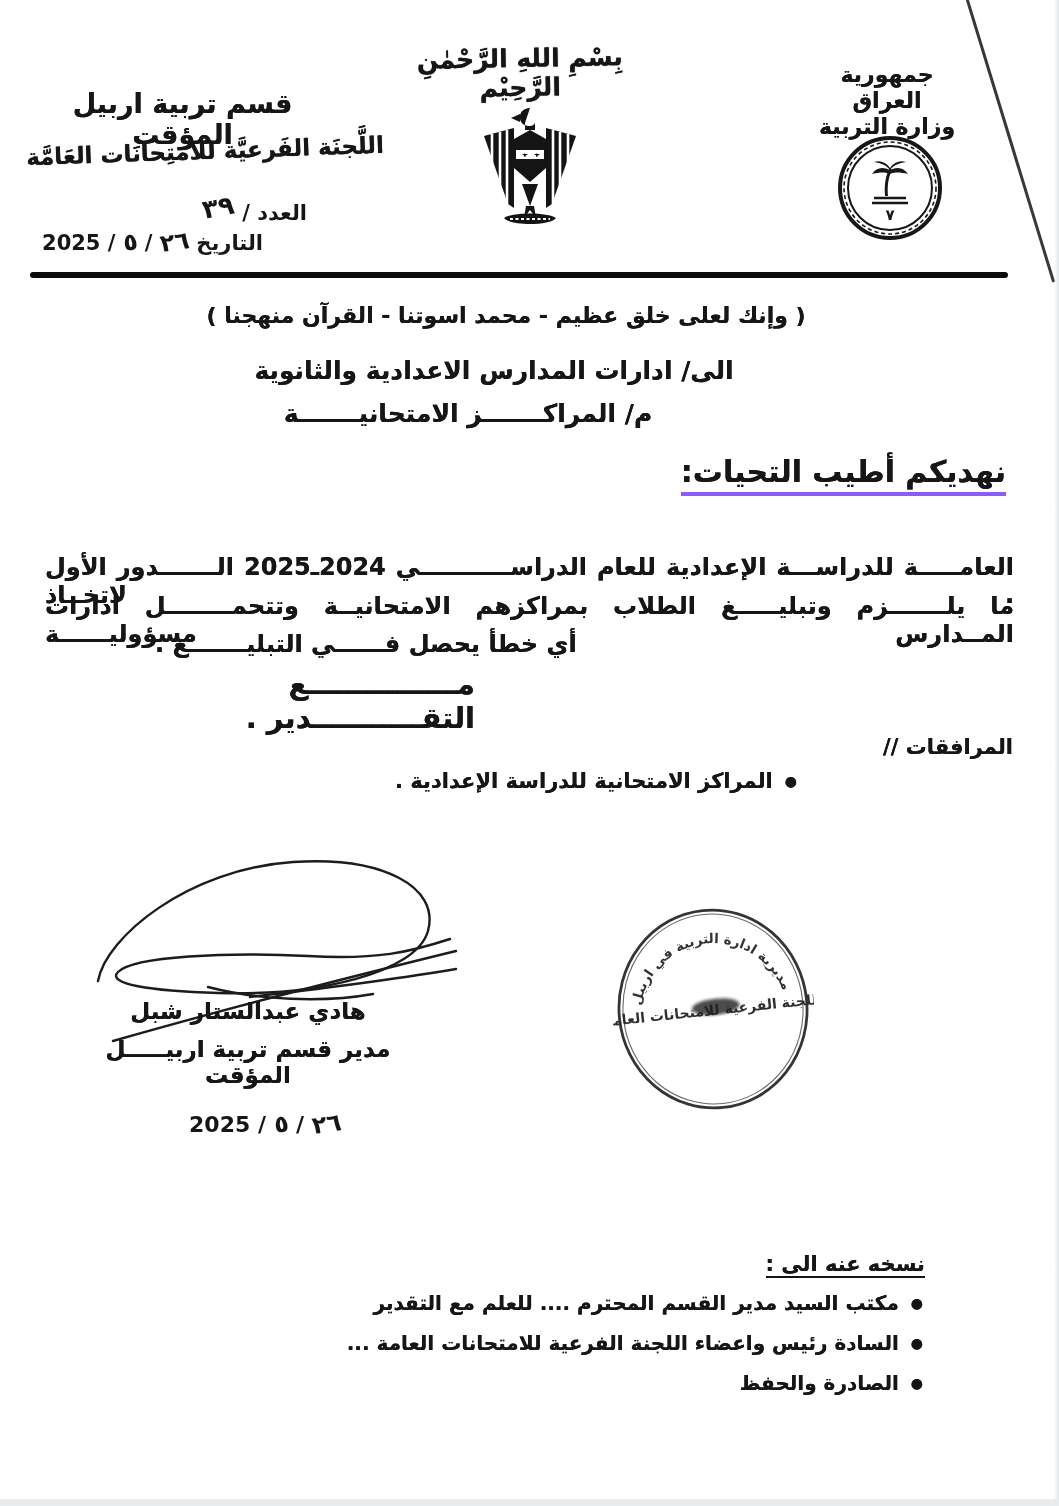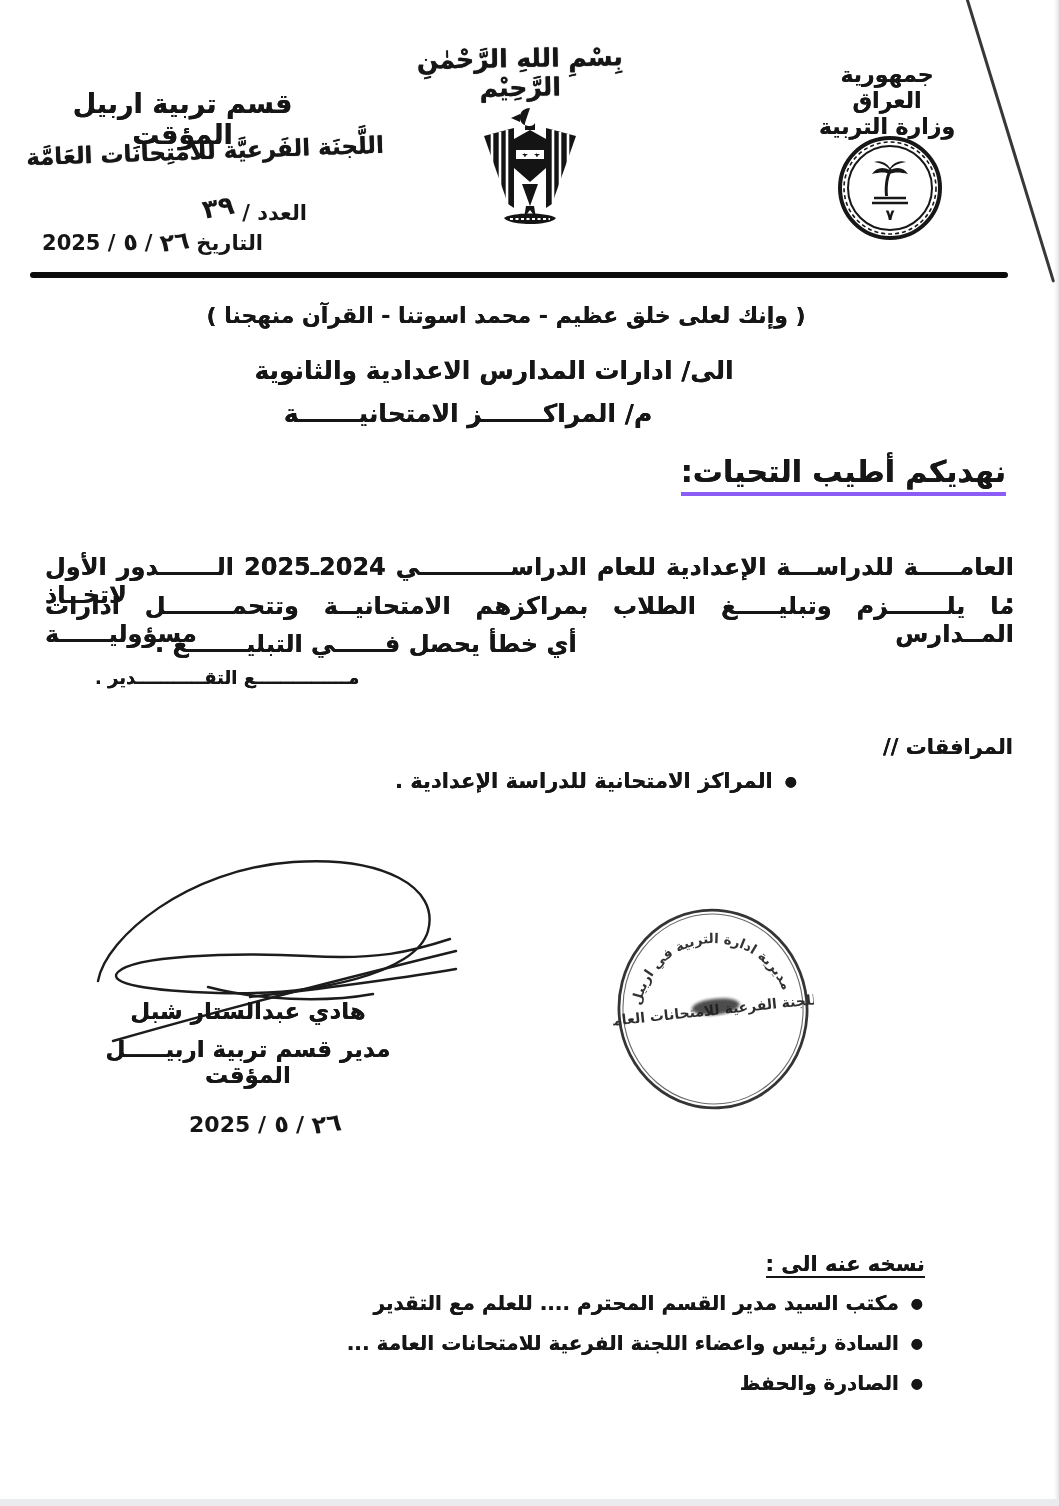--- a/index.html
+++ b/index.html
@@ -26,21 +26,21 @@
   .quote{top:303px;left:0;width:1012px;text-align:center;font-size:22px;font-weight:bold;text-shadow:0 0 .4px currentColor;}
   .to-line{top:356px;left:0;width:988px;text-align:center;font-size:25px;font-weight:bold;text-shadow:0 0 .5px currentColor;}
   .subject-line{top:399px;left:0;width:936px;text-align:center;font-size:25px;font-weight:bold;text-shadow:0 0 .5px currentColor;}
   .greeting{top:454px;right:53px;font-size:30px;font-weight:bold;border-bottom:4px solid #8b5cf6;padding-bottom:3px;text-shadow:0 0 .5px currentColor;}
   .body-line{font-size:24px;font-weight:bold;text-shadow:0 0 .4px currentColor;}
   .just{text-align:justify;text-align-last:justify;}
   .l1{top:514px;right:126px;left:45px;}
   .l2{top:553px;right:45px;left:45px;}
   .l3{top:592px;right:45px;left:45px;}
   .l4{top:630px;left:155px;width:430px;text-align:left;}
-  .closing{top:667px;left:95px;width:380px;text-align:left;font-size:18px;font-weight:bold;text-shadow:0 0 .5px currentColor;}
+  .closing{top:667px;left:95px;width:380px;text-align:right;font-size:29px;font-weight:bold;text-shadow:0 0 .5px currentColor;}
   
   .attach-title{top:735px;right:46px;font-size:21px;font-weight:bold;text-shadow:0 0 .4px currentColor;}
   .attach-item{top:769px;right:262px;display:flex;align-items:center;gap:12px;font-size:21px;font-weight:bold;text-shadow:0 0 .4px currentColor;}
   .bullet{font-size:14px;line-height:1;}
   
   .sig-svg{left:78px;top:853px;}
   .sig-name{top:998px;left:60px;width:376px;text-align:center;font-size:23px;font-weight:bold;text-shadow:0 0 .5px currentColor;}
   .sig-title1{top:1036px;left:60px;width:376px;text-align:center;font-size:23px;font-weight:bold;text-shadow:0 0 .5px currentColor;}
   .sig-title2{top:1072px;left:44px;width:408px;text-align:center;font-size:23px;font-weight:bold;text-shadow:0 0 .5px currentColor;}
   .sig-date{top:1110px;left:155px;width:220px;text-align:center;font-size:22px;font-weight:bold;white-space:nowrap;}

